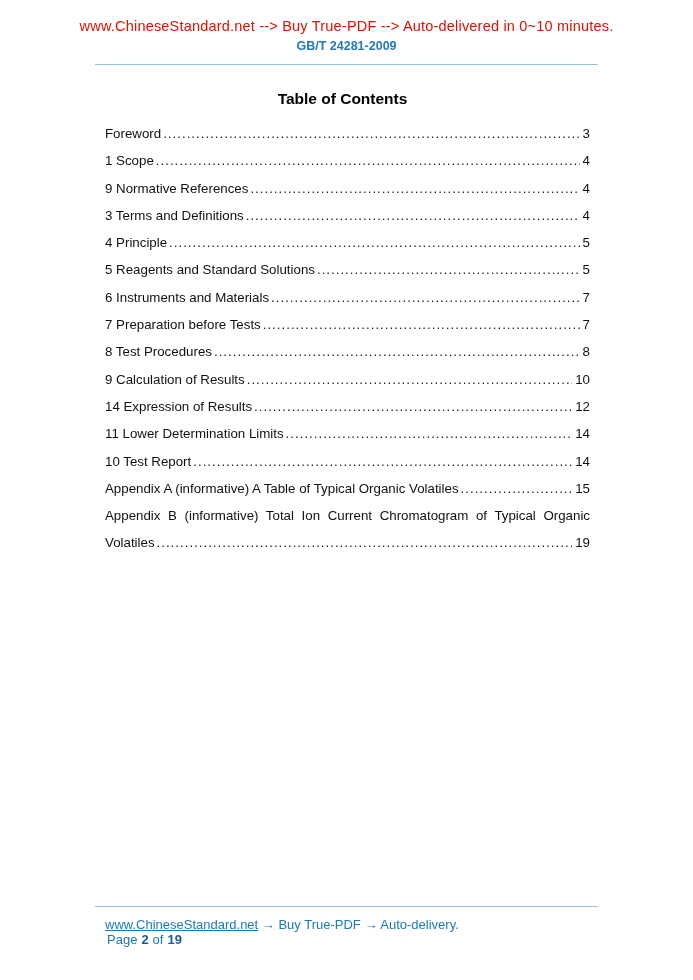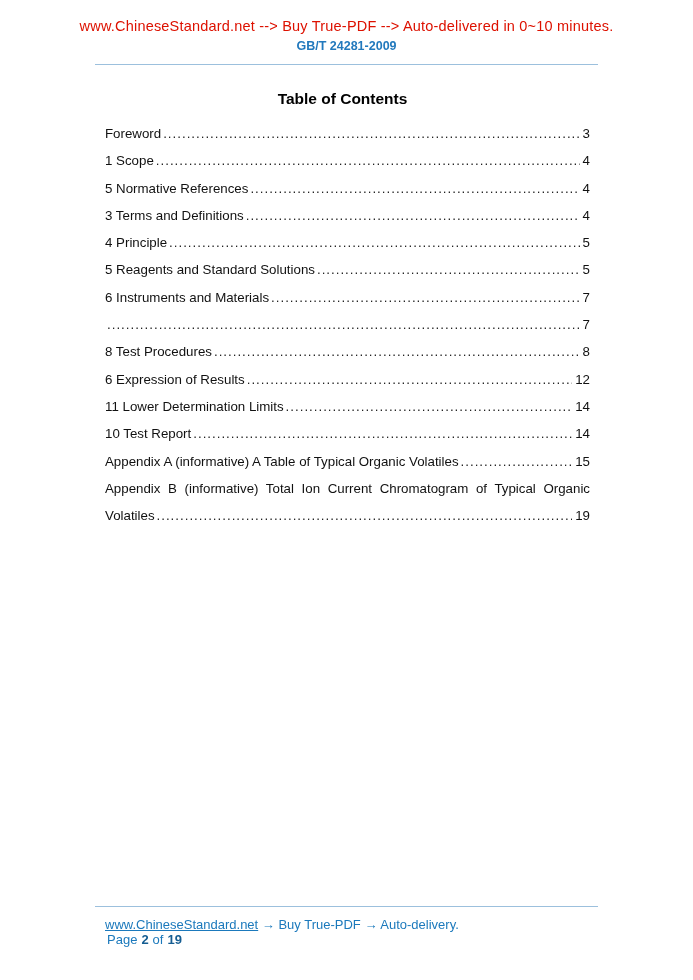--- a/index.html
+++ b/index.html
@@ -149,21 +149,21 @@
       </div>
       <div class="toc-entry">
         <div class="toc-line row">
           <span class="lbl">1 Scope</span>
           <span class="leader"></span>
           <span class="pg">4</span>
         </div>
       </div>
       <div class="toc-entry">
         <div class="toc-line row">
-          <span class="lbl">5 Normative References</span>
+          <span class="lbl">9 Normative References</span>
           <span class="leader"></span>
           <span class="pg">4</span>
         </div>
       </div>
       <div class="toc-entry">
         <div class="toc-line row">
           <span class="lbl">3 Terms and Definitions</span>
           <span class="leader"></span>
           <span class="pg">4</span>
         </div>
@@ -184,34 +184,42 @@
       </div>
       <div class="toc-entry">
         <div class="toc-line row">
           <span class="lbl">6 Instruments and Materials</span>
           <span class="leader"></span>
           <span class="pg">7</span>
         </div>
       </div>
       <div class="toc-entry">
         <div class="toc-line row">
+          <span class="lbl">7 Preparation before Tests</span>
           <span class="leader"></span>
           <span class="pg">7</span>
         </div>
       </div>
       <div class="toc-entry">
         <div class="toc-line row">
           <span class="lbl">8 Test Procedures</span>
           <span class="leader"></span>
           <span class="pg">8</span>
         </div>
       </div>
       <div class="toc-entry">
         <div class="toc-line row">
-          <span class="lbl">6 Expression of Results</span>
+          <span class="lbl">9 Calculation of Results</span>
+          <span class="leader"></span>
+          <span class="pg">10</span>
+        </div>
+      </div>
+      <div class="toc-entry">
+        <div class="toc-line row">
+          <span class="lbl">14 Expression of Results</span>
           <span class="leader"></span>
           <span class="pg">12</span>
         </div>
       </div>
       <div class="toc-entry">
         <div class="toc-line row">
           <span class="lbl">11 Lower Determination Limits</span>
           <span class="leader"></span>
           <span class="pg">14</span>
         </div>

